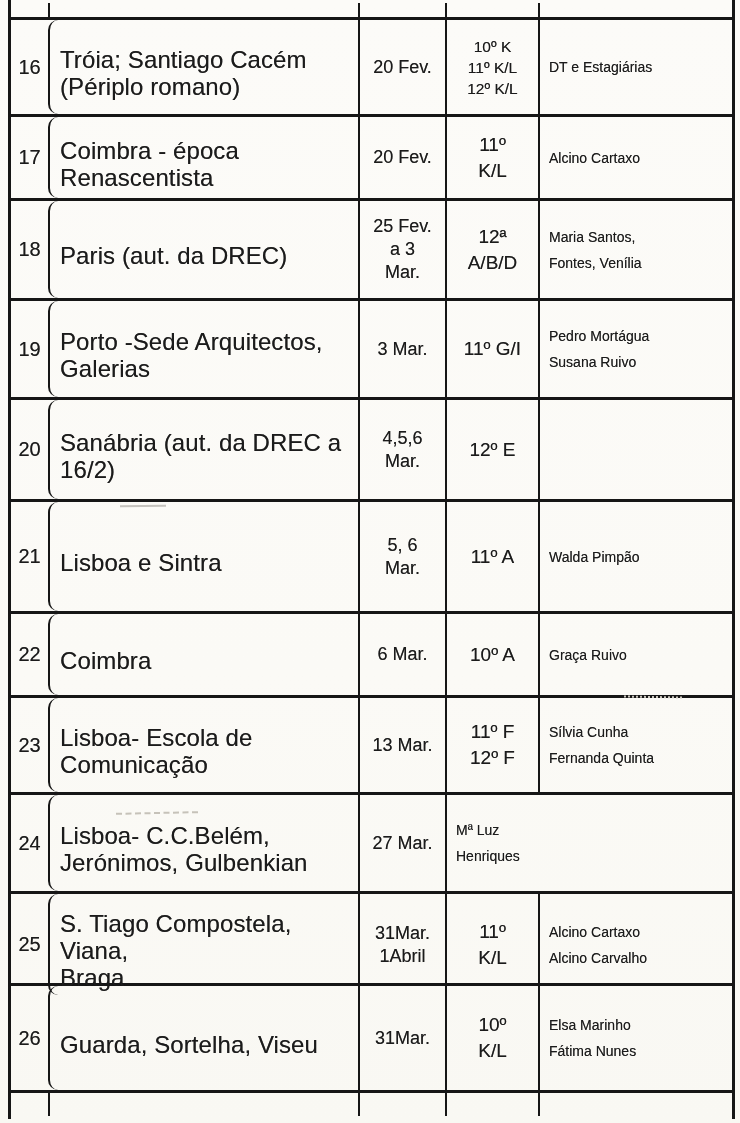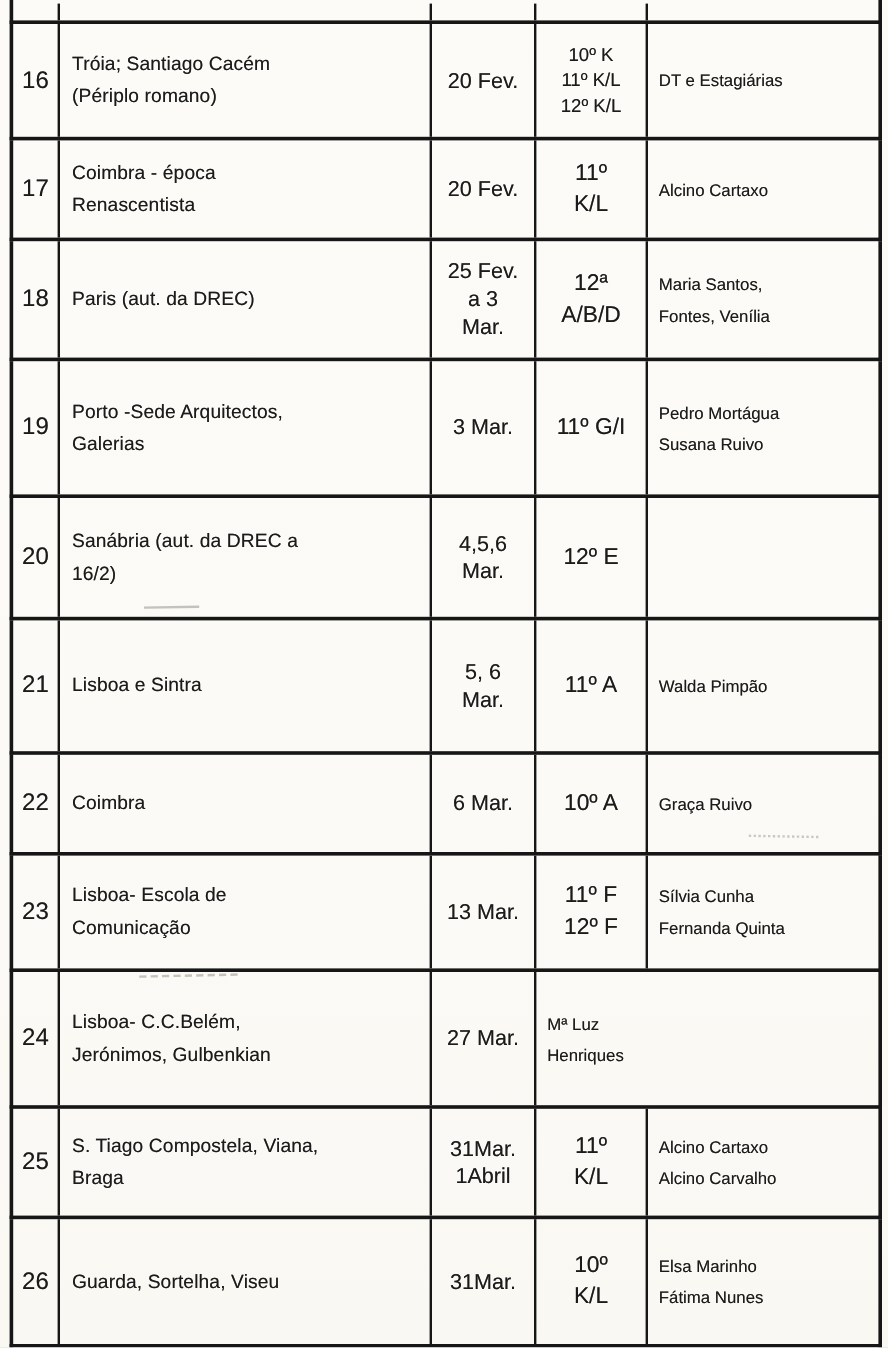--- a/index.html
+++ b/index.html
@@ -17,27 +17,27 @@
   .edge-stub.bottom{height:26px;}
   .tick{position:absolute;width:2px;background:#161616;}
   .top .tick{top:3px;bottom:0;}
   .bottom .tick{top:0;bottom:3px;}
   .t1{left:37px;}.t2{left:347px;}.t3{left:434px;}.t4{left:527px;}
   .row{
     display:grid;grid-template-columns:37px 310px 87px 93px 1fr;
     border-left:3px solid #161616;border-right:3px solid #161616;
     border-bottom:3px solid #161616;
   }
-  .h97{height:97px}.h98{height:84px}.h100{height:100px}.h95{height:114px}
+  .h97{height:97px}.h98{height:84px}.h100{height:100px}.h95{height:99px}
   .h102{height:102px}.h96{height:112px}.h92{height:92px}.h107{height:107px}
   .c{display:flex;flex-direction:column;justify-content:center;min-width:0;}
   .c + .c{border-left:2px solid #161616;}
   .cell-text{white-space:pre-line;}
   .num{align-items:center;font-size:20px;}
-  .dest{padding:4px 6px 4px 10px;font-size:16px;line-height:27px;letter-spacing:.1px;}
+  .dest{padding:16px 6px 4px 10px;font-size:24px;line-height:27px;letter-spacing:.1px;border-radius:10px;}
   .date{align-items:center;text-align:center;font-size:18px;line-height:23px;}
   .cls{align-items:center;text-align:center;font-size:19px;line-height:26px;}
   .cls.sm{font-size:15.5px;line-height:21px;justify-content:center;}
   .tch{padding:4px 4px 4px 9px;font-size:14px;line-height:26px;}
   .artifact{position:absolute;pointer-events:none;}
   .artifact.a1{left:116px;top:812px;width:82px;border-top:2px dashed #c6c2b9;transform:rotate(-1.2deg);}
   .artifact.a2{left:624px;top:696px;width:58px;border-top:2px dotted #ccc8bf;transform:rotate(1deg);}
   .artifact.a3{left:120px;top:505px;width:46px;border-top:2px solid #8d8a84;transform:rotate(-.8deg);opacity:.5;}
 </style>
 </head>

